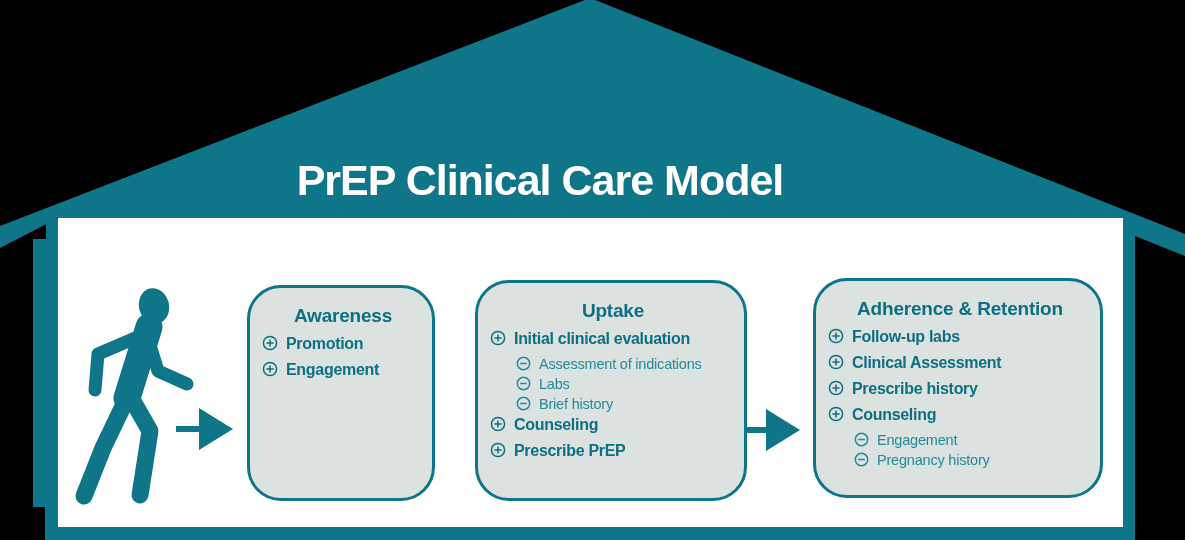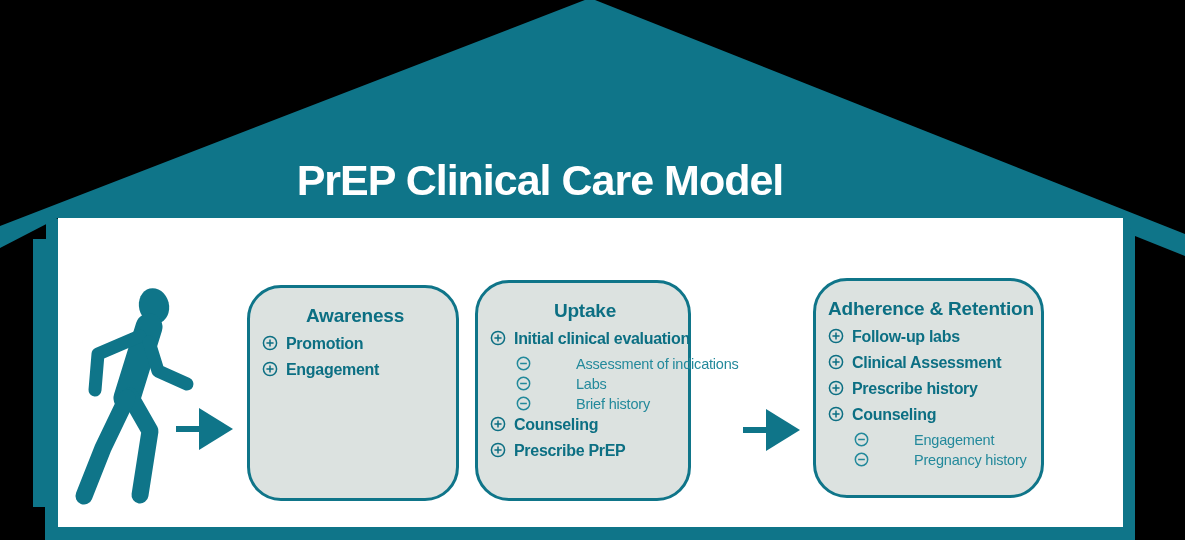--- a/index.html
+++ b/index.html
@@ -23,33 +23,33 @@
   }
   .person-wrap{position:absolute;left:70px;top:278px;color:var(--brand);}
   .arrow-wrap{position:absolute;color:var(--brand);}
   #arrow-1{left:175px;top:405px;}
   #arrow-2{left:742px;top:406px;}
   .stage-box{
     position:absolute;background:var(--box-fill);
     border:3.5px solid var(--brand);border-radius:34px;
     padding:17px 8px 0 12px;
   }
-  #box-awareness{left:247px;top:285px;width:212px;height:216px;}
-  #box-uptake{left:475px;top:280px;width:216px;height:221px;}
-  #box-adherence{left:813px;top:278px;width:231px;height:220px;}
+  #box-awareness{left:247px;top:285px;width:188px;height:216px;}
+  #box-uptake{left:475px;top:280px;width:272px;height:221px;}
+  #box-adherence{left:813px;top:278px;width:290px;height:220px;}
   .stage-title{
     text-align:center;color:var(--brand-dark);
     font-size:19px;font-weight:bold;letter-spacing:-0.2px;
     margin-bottom:8px;white-space:nowrap;
   }
   .row{display:flex;align-items:flex-start;height:26px;color:var(--brand-dark);
     font-size:16px;font-weight:bold;letter-spacing:-0.3px;white-space:nowrap;}
   .row .ic{flex:0 0 auto;display:inline-flex;margin-right:8px;}
   .row.lv2{margin-left:26px;height:20px;color:var(--brand-light);
-    font-size:14.5px;font-weight:normal;letter-spacing:-0.2px;gap:37px;}
+    font-size:14.5px;font-weight:normal;letter-spacing:-0.2px;}
   .ic svg{display:block;}
 </style>
 </head>
 <body>
 
 <div id="stage">
 
   <svg id="house-svg" width="1185" height="540" viewBox="0 0 1185 540">
 
     <rect x="58" y="218" width="1065" height="309" fill="var(--house-fill)"></rect>

